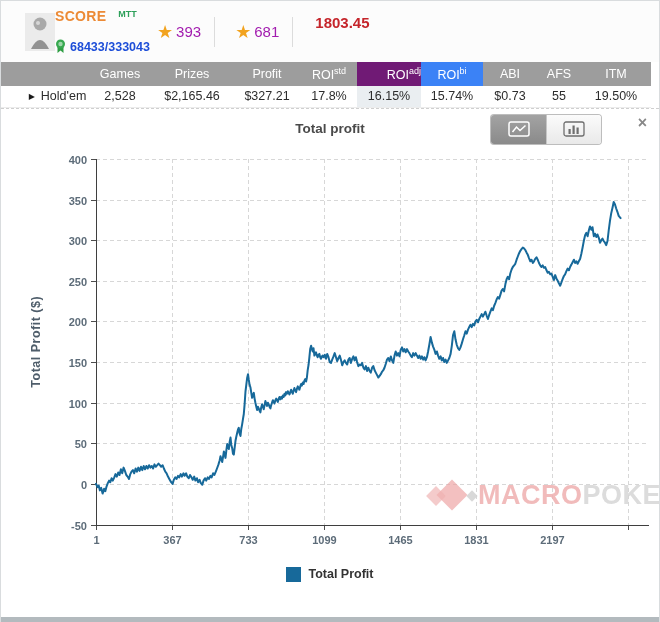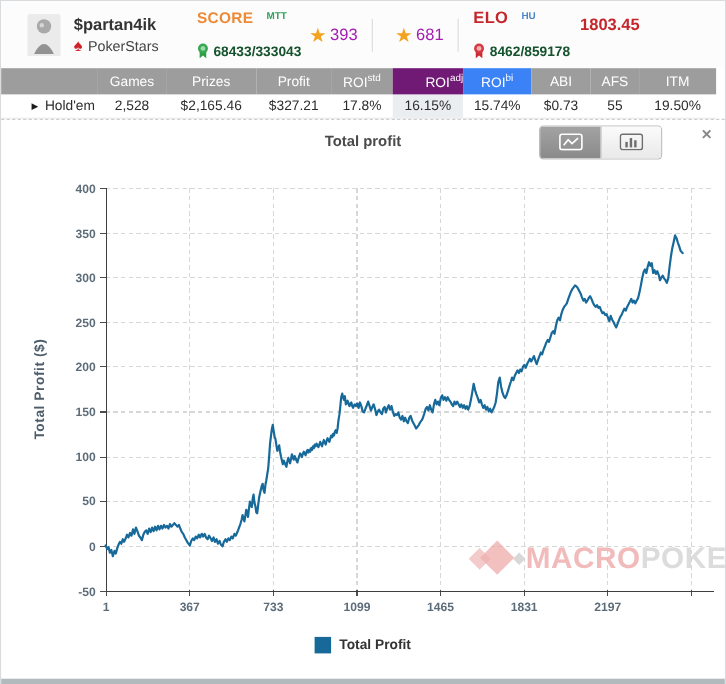--- a/index.html
+++ b/index.html
@@ -14,21 +14,21 @@
   .who { margin-left:12px; width:112px; flex:none; }
   .uname { font-size:15px; font-weight:bold; color:#333; }
   .site { margin-top:3px; font-size:13px; color:#444; display:flex; align-items:center; }
   .spade { color:#d0202a; font-size:15px; margin-right:5px; line-height:1; }
   .scoreblock { flex:none; }
   .sb-top { font-size:14px; font-weight:bold; line-height:14px; }
   .score-orange { color:#ec8a35; letter-spacing:.3px; }
   .elo-red { color:#c5252b; font-size:15px; letter-spacing:.3px; }
   .sup-g, .sup-b { font-size:9px; font-weight:bold; position:relative; top:-4px; margin-left:12px; }
   .sup-g { color:#2ea05a; } .sup-b { color:#4a86c8; }
-  .sb-bot { margin-top:14px; display:flex; align-items:center; font-size:12.5px; font-weight:bold; color:#14532d; }
+  .sb-bot { margin-top:14px; display:flex; align-items:center; font-size:12.5px; font-weight:bold; color:#1d4ed8; }
   .sb-bot svg { margin-right:4px; }
   .starblock { display:flex; align-items:center; margin-left:7px; flex:none; }
   .star-ic { color:#f2a31f; font-size:18px; line-height:1; margin-right:3px; }
   .starnum { color:#a21caf; font-size:15px; font-weight:normal; }
   .vdiv { width:1px; height:30px; background:#dcdcdc; margin:0 13px; flex:none; }
   .rating { margin-left:9px; align-self:flex-start; margin-top:13px; color:#c5252b; font-size:15px; font-weight:bold; }
 
   
   table.stats { width:552px; border-collapse:collapse; table-layout:fixed; font-size:12.5px; }
   .stats th { height:24px; background:#9d9d9d; color:#fff; font-weight:normal; text-align:center; }
@@ -49,21 +49,21 @@
   
   .chart-panel { border-top:1px dashed #cfcfcf; height:489px; }
   .chart-header { position:relative; height:40px; }
   .chart-title { position:absolute; left:0; right:0; top:12px; text-align:center; font-size:13.5px; font-weight:bold; color:#4a4a4a; }
   .toggle-group { position:absolute; right:58px; top:6px; display:inline-flex; border-radius:3px; overflow:hidden; box-shadow:0 0 0 1px #bdbdbd; }
   .tbtn { width:55px; height:29px; display:flex; align-items:center; justify-content:center; cursor:pointer; }
   .tbtn.active { background:linear-gradient(#a3a3a3,#8a8a8a); }
   .tbtn.idle { background:linear-gradient(#fbfbfb,#e9e9e9); border-left:1px solid #c6c6c6; }
   .chart-close { position:absolute; right:12px; top:6px; font-size:16px; font-weight:bold; color:#888; cursor:pointer; line-height:16px; }
 
-  .chart-area { position:relative; height:449px;margin-top:12px; }
+  .chart-area { position:relative; height:449px; }
   #chart-svg { position:absolute; left:0; top:0; }
   #chart-svg text { font-family:"Liberation Sans", sans-serif; }
   .ylab, .xlab { font-size:11px; font-weight:bold; fill:#5d6c79; }
   .ytitle { font-size:12.5px; font-weight:bold; fill:#4e5d6a; letter-spacing:.5px; }
   .grid { stroke:#d7d7d7; stroke-dasharray:4 3; shape-rendering:crispEdges; }
   .tick { stroke:#4d4d4d; shape-rendering:crispEdges; }
   .axis { stroke:#3f3f3f; shape-rendering:crispEdges; }
 
   
   .watermark { position:absolute; left:423px; top:327px; height:40px; display:flex; align-items:center; opacity:.85; }
@@ -88,27 +88,20 @@
 
   <header class="profile">
     <div class="avatar">
       <svg width="30" height="38">
         <rect width="30" height="38" fill="#ebebeb"></rect>
         <circle cx="15" cy="11" r="6.5" fill="#a9a9a9"></circle>
         <path d="M6,36 Q15,18 24,36 Z" fill="#929292"></path>
         <circle cx="13" cy="10" r="2" fill="#d6d6d6"></circle>
       </svg>
     </div>
-    <div class="who">
-      <div class="uname">$partan4ik</div>
-      <div class="site">
-        <span class="spade">♠</span>
-        <span>PokerStars</span>
-      </div>
-    </div>
 
     <div class="scoreblock">
       <div class="sb-top">
         <span class="score-orange">SCORE</span><span class="sup-g">MTT</span>
       </div>
       <div class="sb-bot">
         <svg width="11" height="15">
             <path d="M2.5,7 L2.5,14 L5.5,11.5 L8.5,14 L8.5,7 Z" fill="#2f9e44"></path>
             <circle cx="5.5" cy="5" r="4.5" fill="#37a84f"></circle>
             <circle cx="5.5" cy="5" r="2.2" fill="#9fd8ab"></circle>
@@ -123,33 +116,20 @@
 
     <div class="vdiv"></div>
 
     <div class="starblock">
       <span class="star-ic">★</span>
       <span class="starnum">681</span>
     </div>
 
     <div class="vdiv"></div>
 
-    <div class="scoreblock">
-      <div class="sb-top">
-        <span class="elo-red">ELO</span><span class="sup-b">HU</span>
-      </div>
-      <div class="sb-bot">
-        <svg width="11" height="15">
-            <path d="M2.5,7 L2.5,14 L5.5,11.5 L8.5,14 L8.5,7 Z" fill="#c92d33"></path>
-            <circle cx="5.5" cy="5" r="4.5" fill="#d63a40"></circle>
-            <circle cx="5.5" cy="5" r="2.2" fill="#f2b0b3"></circle>
-          </svg>
-        <span>8462/859178</span>
-      </div>
-    </div>
     <div class="rating">1803.45</div>
   </header>
 
   <table class="stats">
     <thead>
       <tr>
         <th class="c0"></th>
         <th class="c1">Games</th>
         <th class="c2">Prizes</th>
         <th class="c3">Profit</th>

